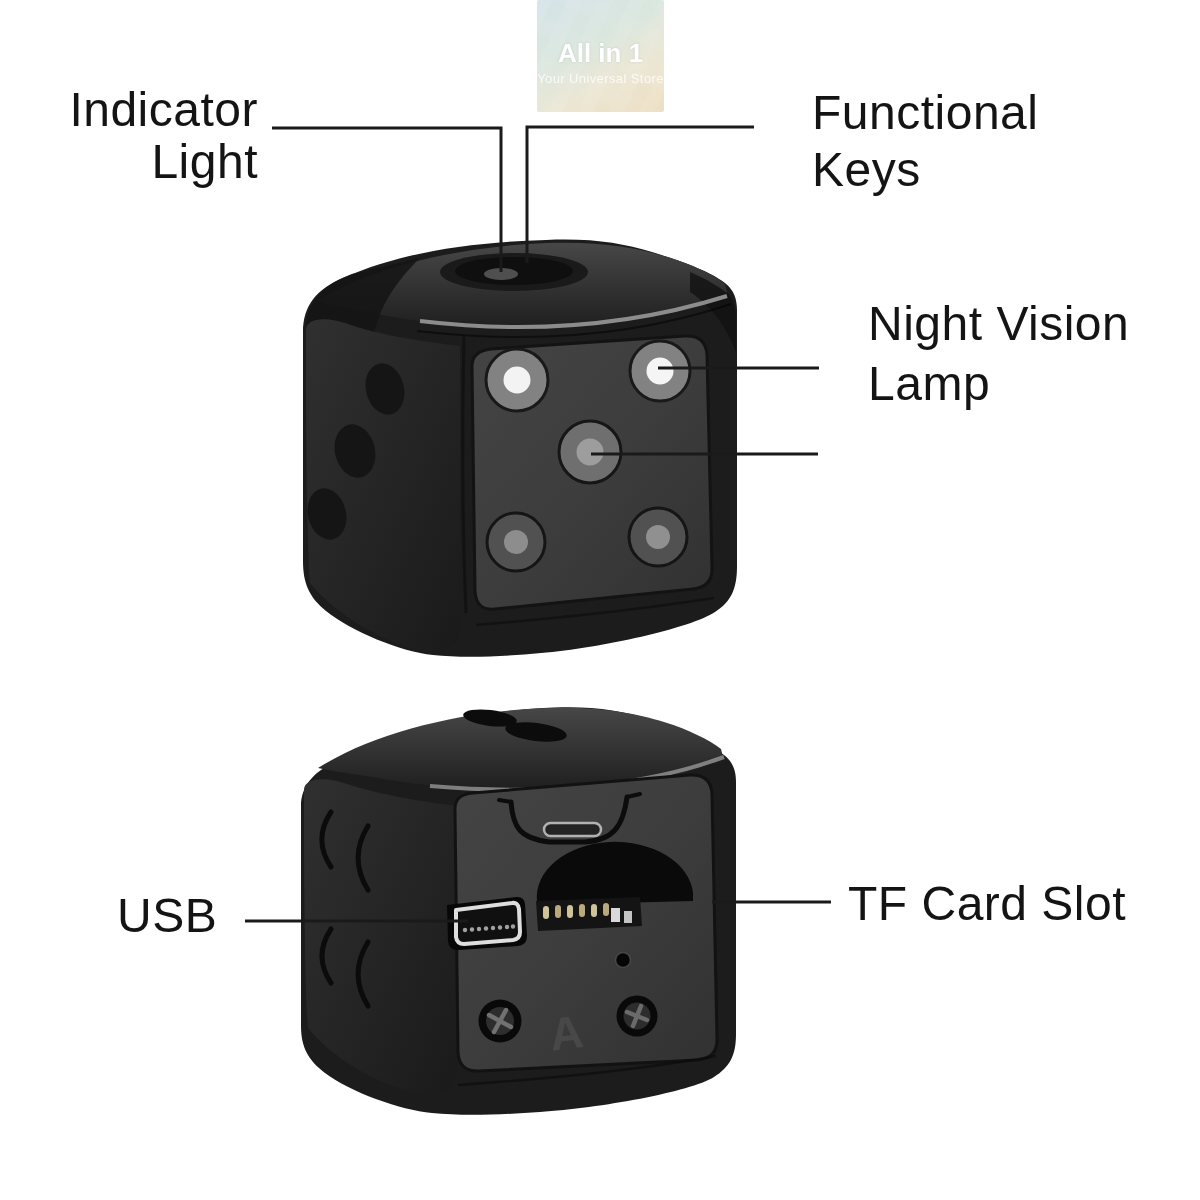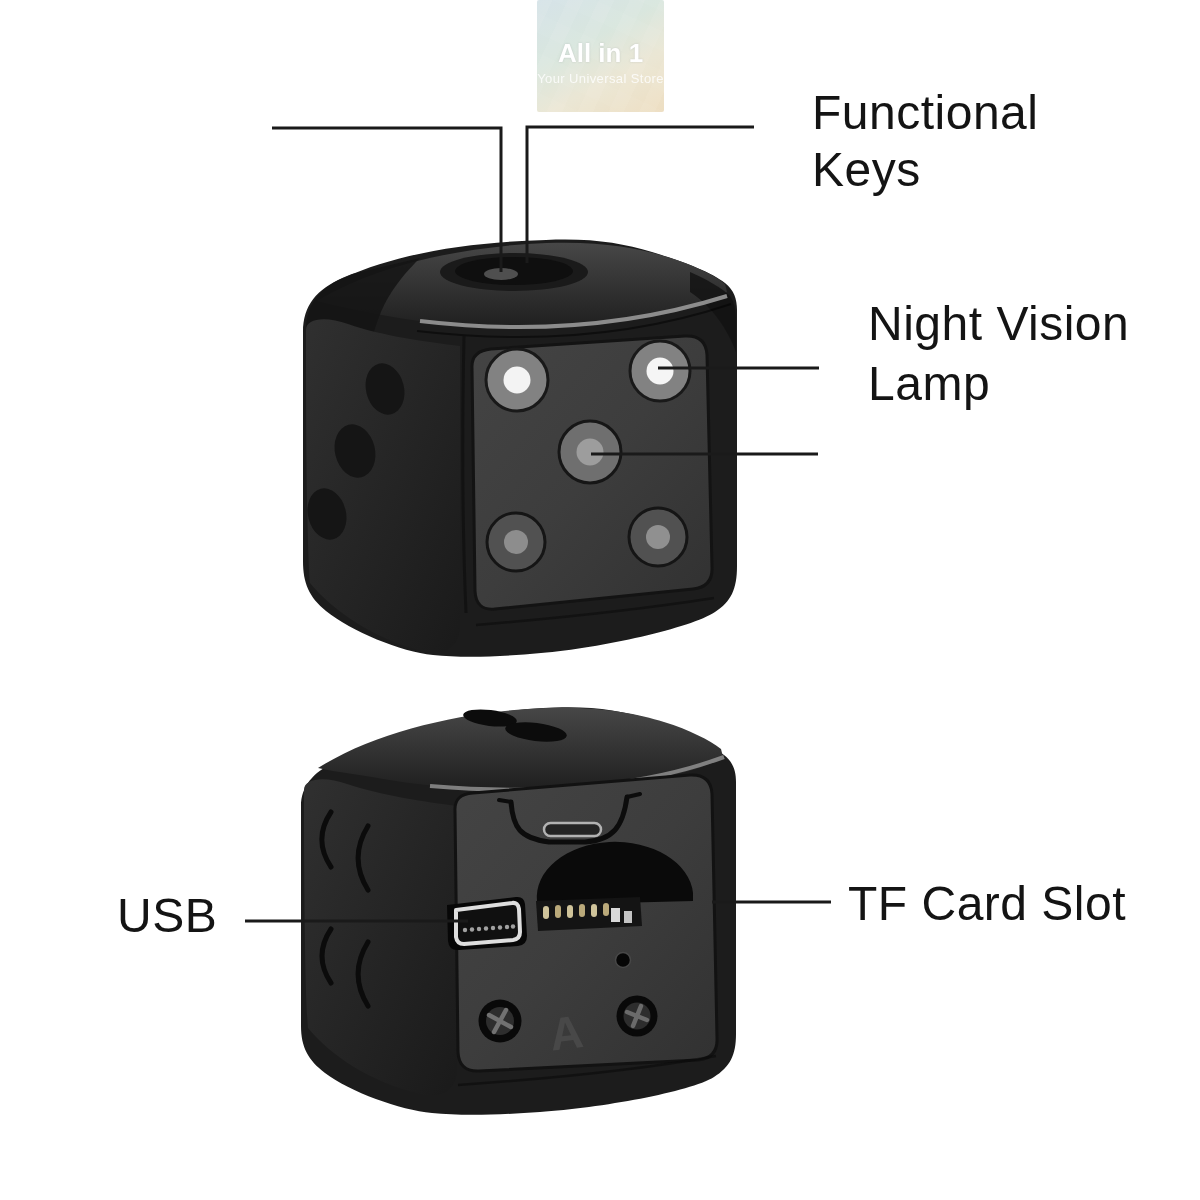--- a/index.html
+++ b/index.html
@@ -185,20 +185,24 @@
       <line x1="245" y1="921" x2="468" y2="921"></line>
       <line x1="712" y1="902" x2="831" y2="902"></line>
     </g>
   </svg>
 
   <div class="badge">
     <div class="badge-title">All in 1</div>
     <div class="badge-sub">Your Universal Store</div>
   </div>
 
+  <div class="label lbl-indicator">
+    <span class="ln">Indicator</span>
+    <span class="ln">Light</span>
+  </div>
   <div class="label lbl-functional">
     <span class="ln">Functional</span>
     <span class="ln">Keys</span>
   </div>
   <div class="label lbl-nightvision">
     <span class="ln">Night Vision</span>
     <span class="ln">Lamp</span>
   </div>
   <div class="label lbl-usb">USB</div>
   <div class="label lbl-tf">TF Card Slot</div>

